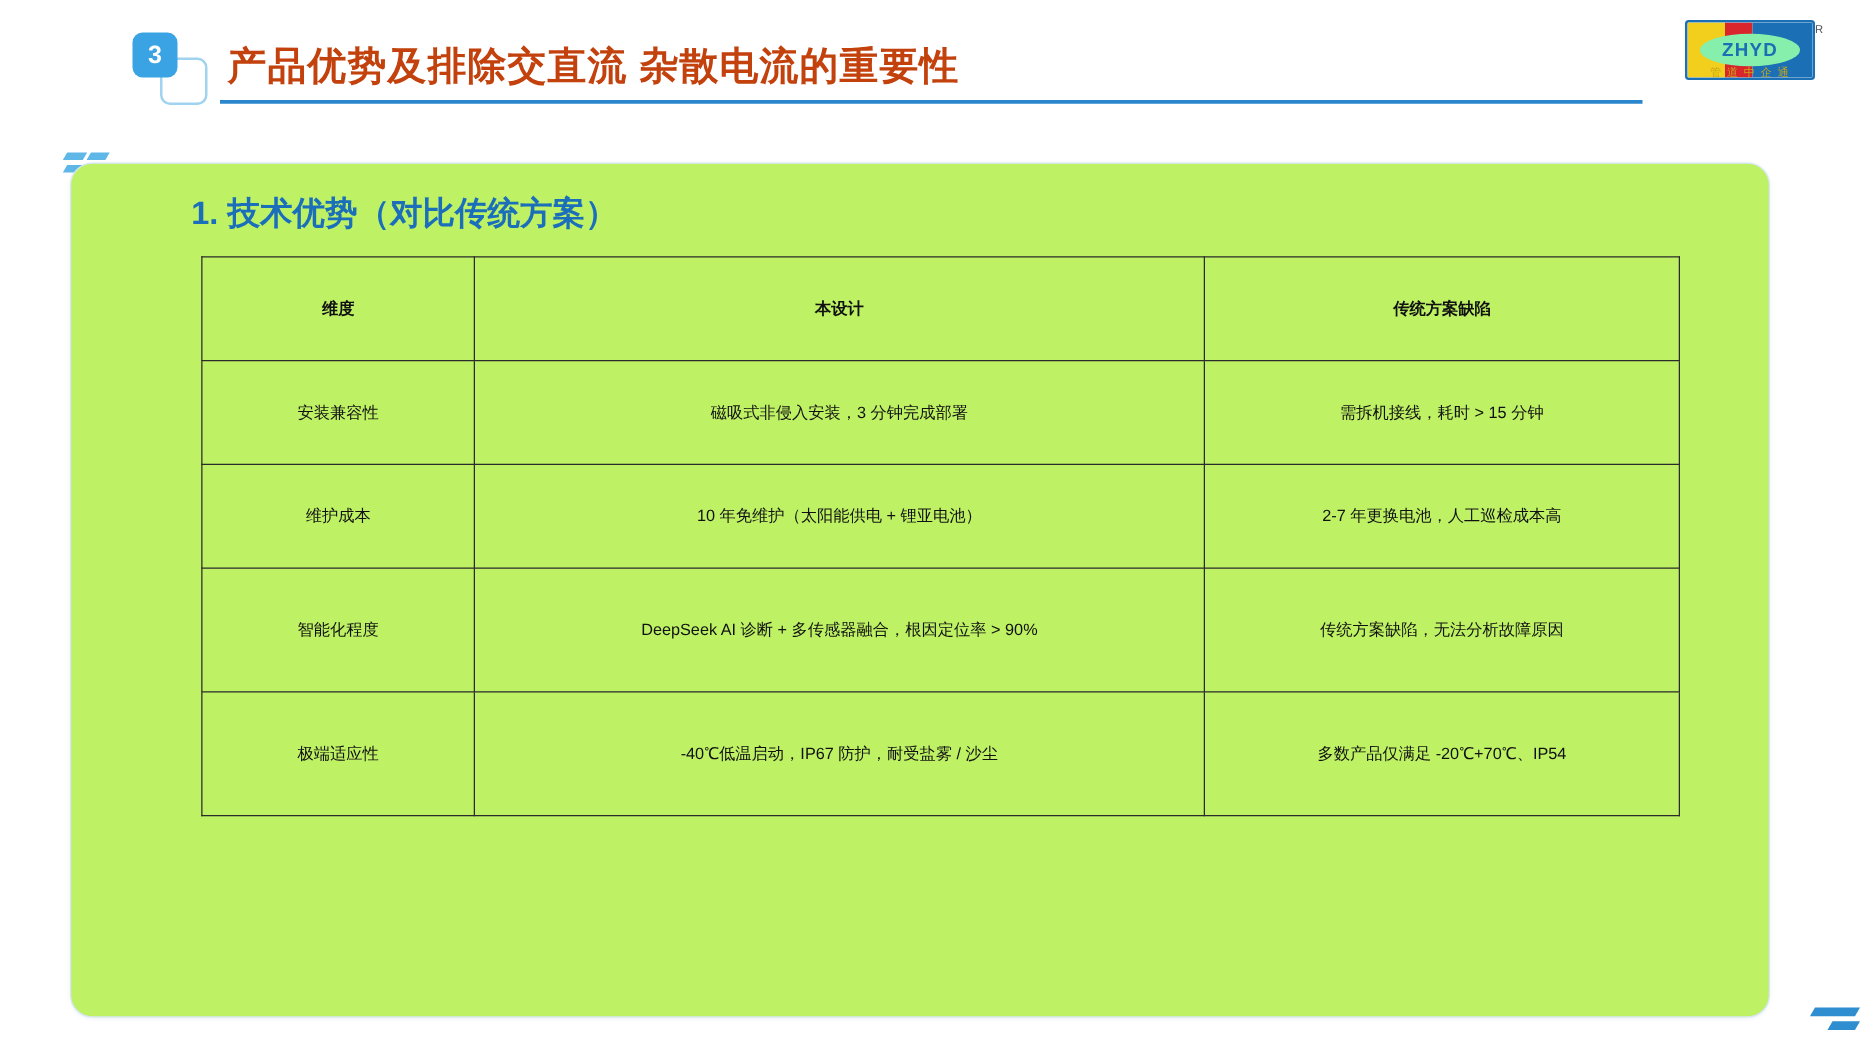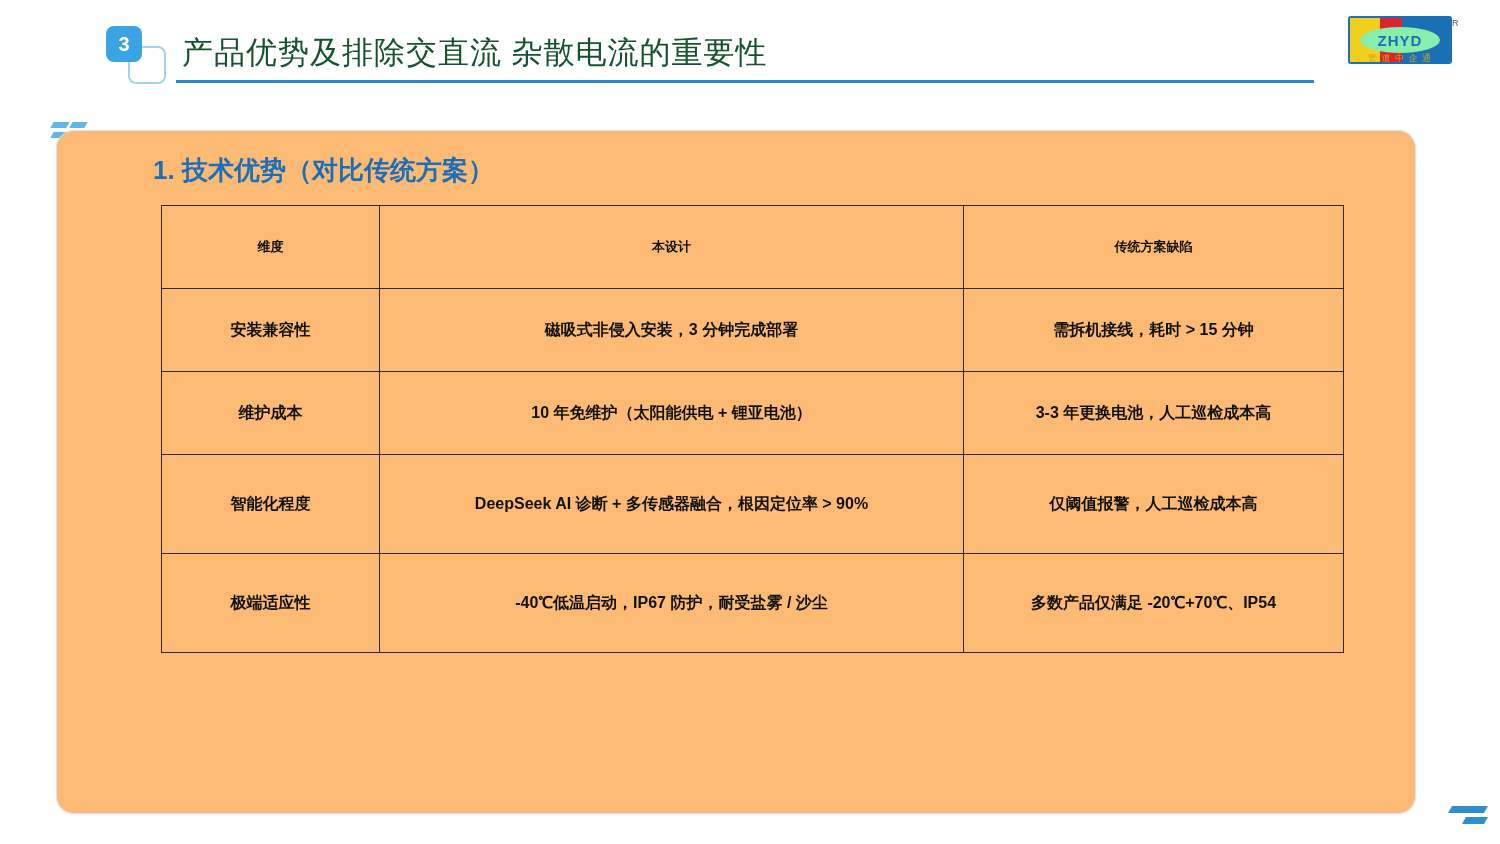--- a/index.html
+++ b/index.html
@@ -46,22 +46,22 @@
     font-weight: bold;
     display: flex;
     align-items: center;
     justify-content: center;
   }
   .header-title {
     position: absolute;
     left: 182px;
     top: 32px;
     font-size: 31px;
-    font-weight: normal;
-    color: #14532d;
+    font-weight: bold;
+    color: #c2410c;
     letter-spacing: 1px;
     white-space: nowrap;
   }
   .header-rule {
     position: absolute;
     left: 176px;
     top: 80px;
     width: 1138px;
     height: 3px;
     background: #2a86cd;
@@ -166,21 +166,21 @@
   .bottom-mark i.a { right: 0; top: 0; width: 36px; height: 7px; transform: skewX(-30deg); }
   .bottom-mark i.b { right: 0; top: 11px; width: 22px; height: 7px; transform: skewX(-30deg); }
 
   
   .card {
     position: absolute;
     left: 56px;
     top: 130px;
     width: 1358px;
     height: 682px;
-    background: #fdba74;
+    background: #bef264;
     border: 1px solid #d6e6f2;
     border-radius: 18px;
     box-shadow: 0 1px 3px rgba(80,120,160,0.10);
   }
 
   .section-title {
     position: absolute;
     left: 96px;
     top: 22px;
     font-size: 26px;
@@ -205,22 +205,22 @@
     vertical-align: middle;
     padding: 10px 12px;
     font-family: "Liberation Sans", sans-serif;
   }
   table.cmp th {
     font-size: 13px;
     font-weight: bold;
     height: 62px;
   }
   table.cmp td {
-    font-size: 16px;
-    font-weight: bold;
+    font-size: 13px;
+    font-weight: normal;
   }
   table.cmp col.c0 { width: 218px; }
   table.cmp col.c1 { width: 584px; }
   table.cmp col.c2 { width: 380px; }
 
   table.cmp tr.r-tall td { height: 78px; }
   table.cmp tr.r-norm td { height: 62px; }
   .cell-dim { font-size: 20px; }
 </style>
 </head>
@@ -270,26 +270,26 @@
     </thead>
     <tbody>
       <tr class="r-norm">
         <td class="cell-dim">安装兼容性</td>
         <td>磁吸式非侵入安装，3 分钟完成部署</td>
         <td>需拆机接线，耗时 &gt; 15 分钟</td>
       </tr>
       <tr class="r-norm">
         <td class="cell-dim">维护成本</td>
         <td>10 年免维护（太阳能供电 + 锂亚电池）</td>
-        <td>3-3 年更换电池，人工巡检成本高</td>
+        <td>2-7 年更换电池，人工巡检成本高</td>
       </tr>
       <tr class="r-tall">
         <td class="cell-dim">智能化程度</td>
         <td>DeepSeek AI 诊断 + 多传感器融合，根因定位率 &gt; 90%</td>
-        <td>仅阈值报警，人工巡检成本高</td>
+        <td>传统方案缺陷，无法分析故障原因</td>
       </tr>
       <tr class="r-tall">
         <td class="cell-dim">极端适应性</td>
         <td>-40℃低温启动，IP67 防护，耐受盐雾 / 沙尘</td>
         <td>多数产品仅满足 -20℃+70℃、IP54</td>
       </tr>
     </tbody>
   </table>
 </div>
 

